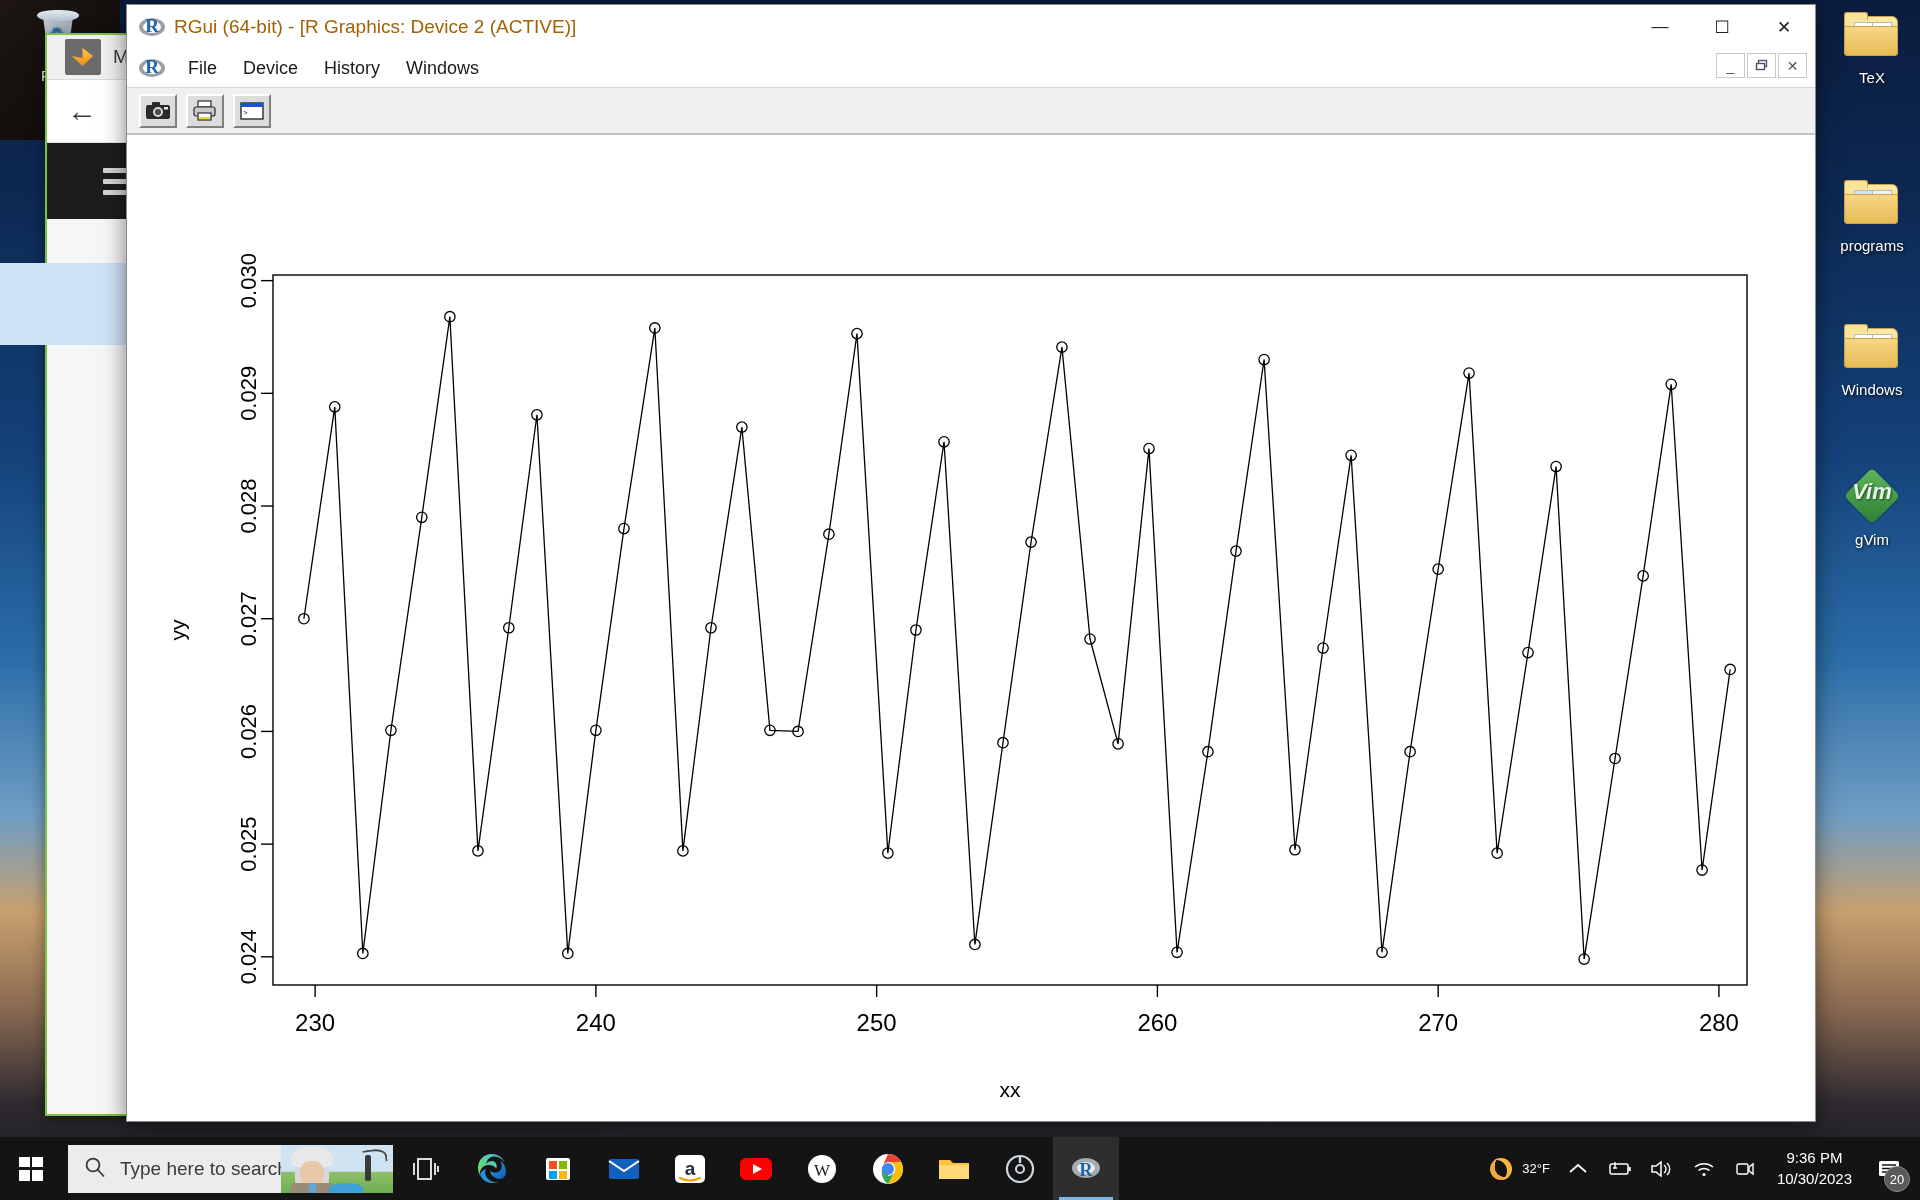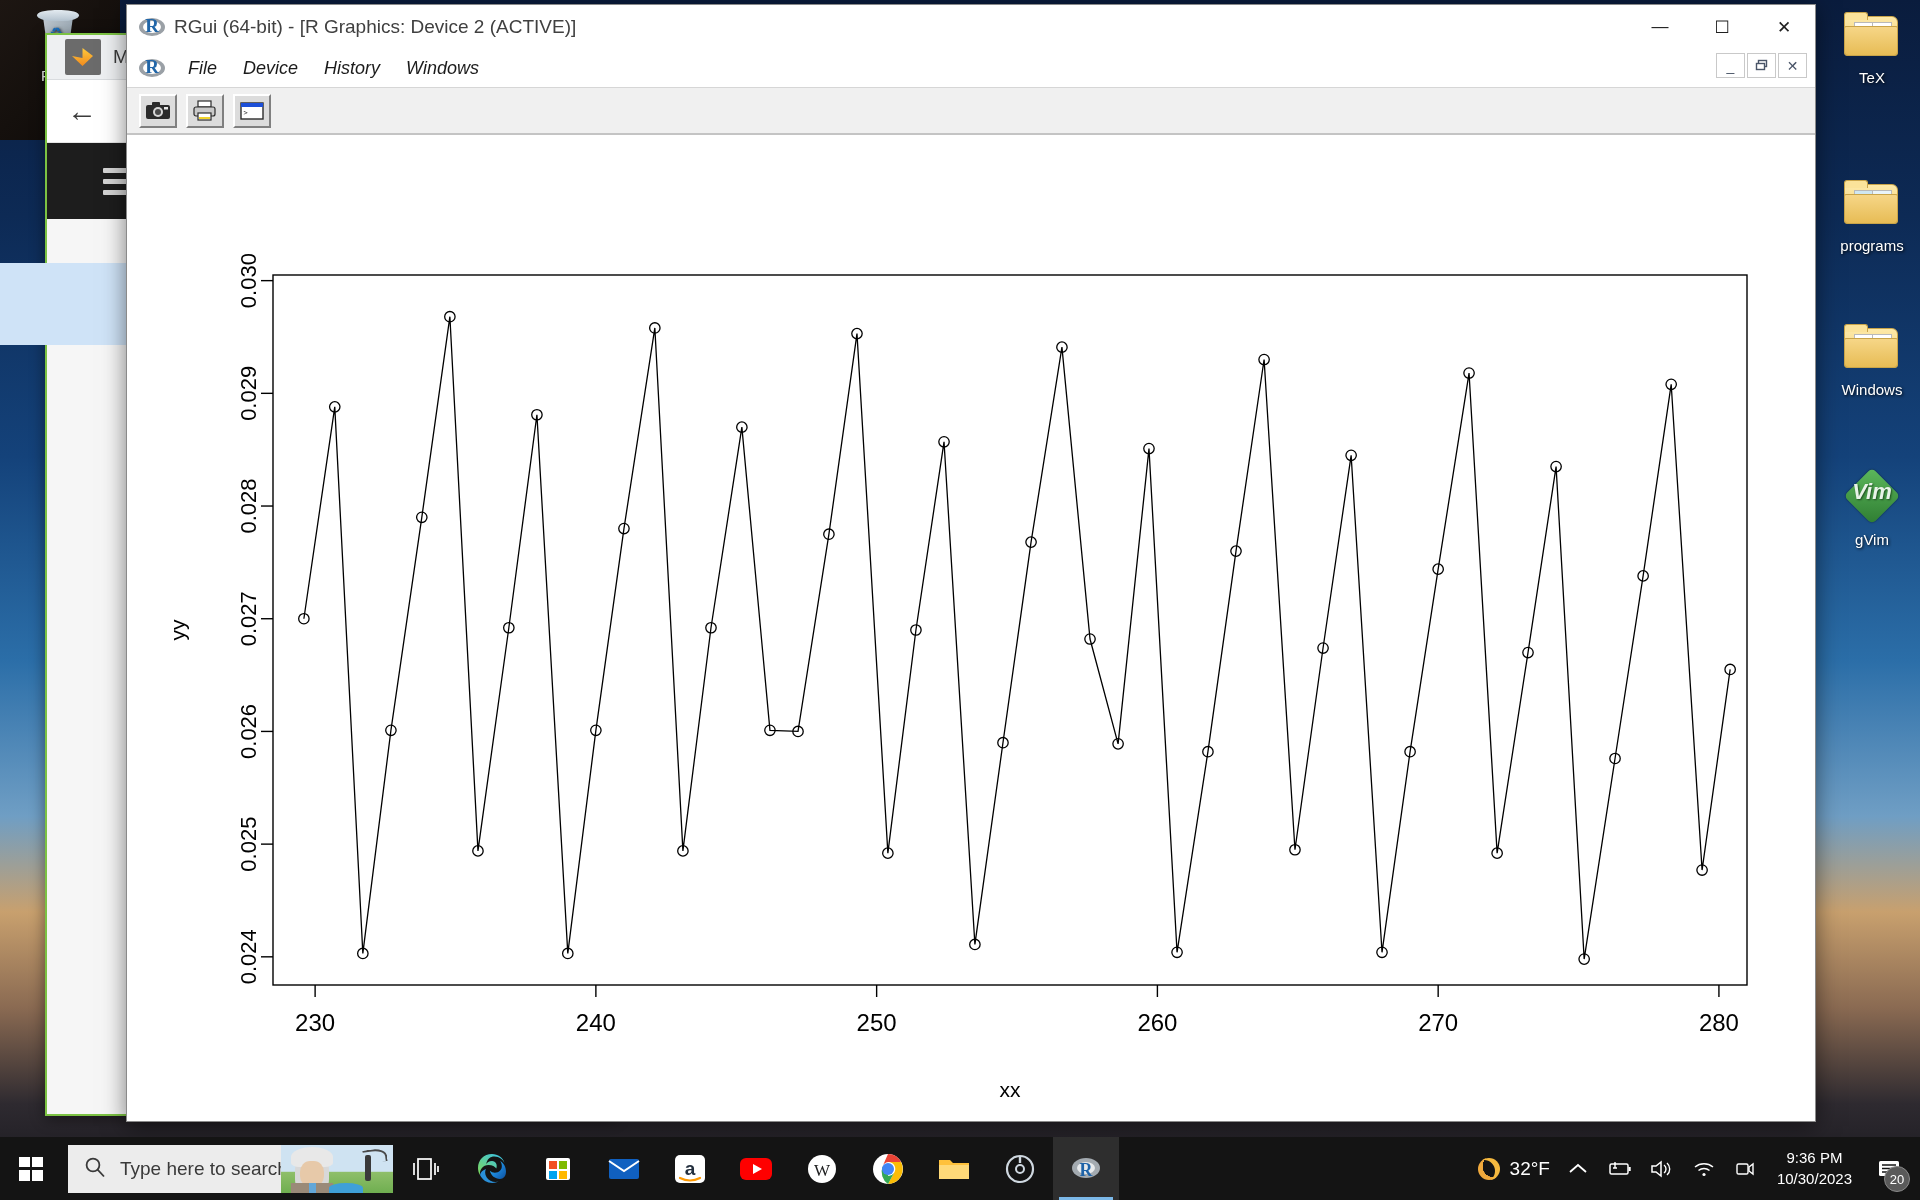--- a/index.html
+++ b/index.html
@@ -158,34 +158,34 @@
     border-radius:50%; background:#9aa0a6;
   }
   .r-logo .ell2 {
     position:absolute; left:4px; top:7px; width:18px; height:12px;
     border-radius:50%; background:#fff;
   }
   .r-logo .rr {
     position:absolute; left:0; top:1px; width:26px; text-align:center;
     font-weight:bold; font-size:19px; color:#2166a8; font-family:"Liberation Serif",serif;
   }
-  #rgui-title-text { font-size:19px; color:#404040; }
+  #rgui-title-text { font-size:19px; color:#a16207; }
   .win-controls { position:absolute; right:0; top:0; height:44px; display:flex; }
   .win-controls div {
     width:62px; height:44px; display:flex; align-items:center; justify-content:center;
     font-size:17px; color:#202020;
   }
 
   #rgui-menubar {
     height:38px; background:#fff; display:flex; align-items:center;
     padding-left:12px; gap:0; position:relative; flex:0 0 auto;
   }
   #rgui-menubar .mlogo { margin-right:10px; }
   .menu-item {
-    font-size:18px; color:#1b1b1b; padding:4px 13px; cursor:default;font-style:italic;
+    font-size:18px; color:#1b1b1b; padding:4px 13px; cursor:default;
   }
   .mdi-controls { position:absolute; right:8px; top:4px; display:flex; gap:2px; }
   .mdi-btn {
     width:29px; height:25px; border:1px solid #c9c9c9; background:#fff;
     display:flex; align-items:center; justify-content:center;
     font-size:14px; color:#4a5568;
   }
 
   #rgui-toolbar {
     height:48px; background:#f0f0f0; border-top:1px solid #d6d6d6;
@@ -255,21 +255,21 @@
   }
   .tb-icon.active::after {
     content:""; position:absolute; left:6px; right:6px; bottom:0; height:3px; background:#7bb8e8;
   }
   .tb-icon.active { background:#2e2e2e; }
   #tray {
     margin-left:auto; display:flex; align-items:center; height:63px; padding-right:6px;
   }
   #tray .t-item {
     display:flex; align-items:center; justify-content:center; height:63px; padding:0 9px;
-    color:#fff; font-size:19px;
+    color:#fff; font-size:13px;
   }
   #clock {
     color:#fff; font-size:15px; text-align:center; line-height:1.35; padding:0 12px; height:63px;
     display:flex; flex-direction:column; justify-content:center;
   }
   #notif { position:relative; padding:0 12px; height:63px; display:flex; align-items:center; }
   #notif-badge {
     position:absolute; right:4px; bottom:8px; min-width:26px; height:26px;
     border-radius:50%; background:#5a5a5a; color:#fff; font-size:13px;
     display:flex; align-items:center; justify-content:center; border:1px solid #8a8a8a;

